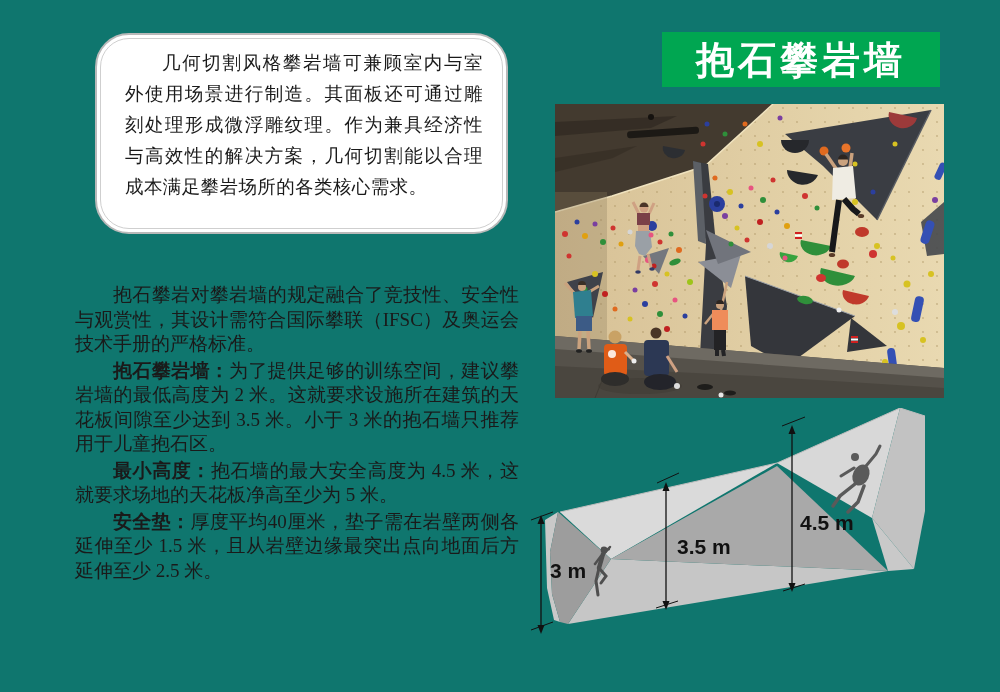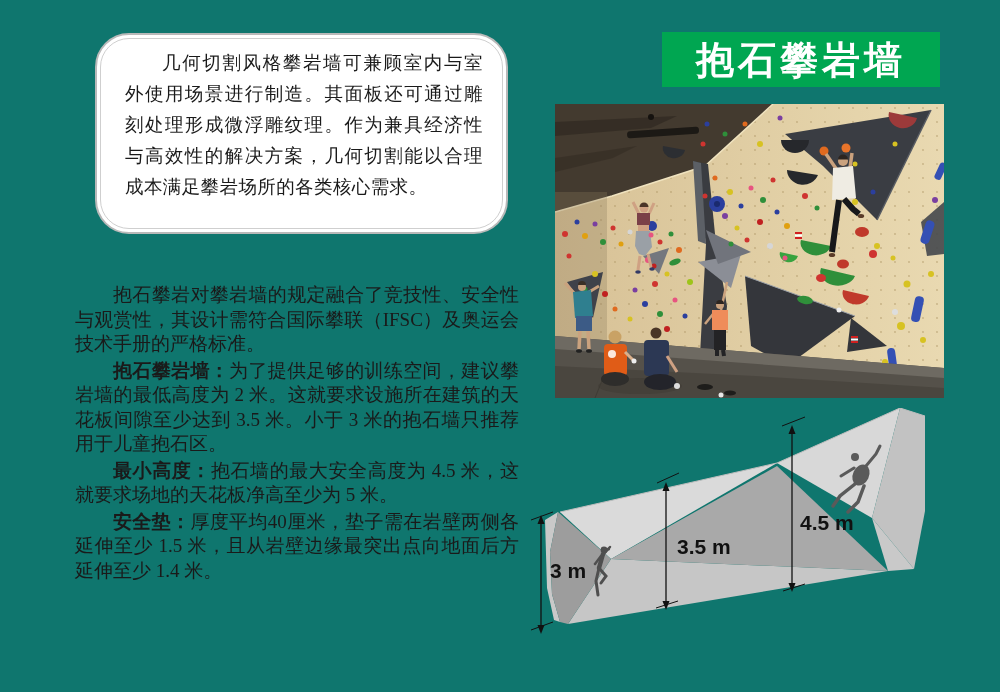--- a/index.html
+++ b/index.html
@@ -57,21 +57,21 @@
   </div>
 
   <div class="abs banner" style="background:#00a651;color:#ffffff;">
     <span class="banner-title">抱石攀岩墙</span>
   </div>
 
   <div class="abs body-text">
     <p><b></b><span>抱石攀岩对攀岩墙的规定融合了竞技性、安全性与观赏性，其设计需符合国际攀联（IFSC）及奥运会技术手册的严格标准。</span></p>
     <p><b>抱石攀岩墙：</b><span>为了提供足够的训练空间，建议攀岩墙的最低高度为 2 米。这就要求设施所在建筑的天花板间隙至少达到 3.5 米。小于 3 米的抱石墙只推荐用于儿童抱石区。</span></p>
     <p><b>最小高度：</b><span>抱石墙的最大安全高度为 4.5 米，这就要求场地的天花板净高至少为 5 米。</span></p>
-    <p><b>安全垫：</b><span>厚度平均40厘米，垫子需在岩壁两侧各延伸至少 1.5 米，且从岩壁边缘最突出点向地面后方延伸至少 1.4 米。</span></p>
+    <p><b>安全垫：</b><span>厚度平均40厘米，垫子需在岩壁两侧各延伸至少 1.5 米，且从岩壁边缘最突出点向地面后方延伸至少 2.5 米。</span></p>
   </div>
 
   <svg class="abs photo" viewBox="0 0 389 294" width="389" height="294">
     <defs>
       <linearGradient id="wallg" x1="0" y1="0" x2="1" y2="0">
         <stop offset="0" stop-color="#d7c196"></stop>
           <stop offset="0.6" stop-color="#e2d0a6"></stop>
           <stop offset="1" stop-color="#e9d9b1"></stop>
       </linearGradient>
       <pattern id="tn" width="14" height="14" patternUnits="userSpaceOnUse">

